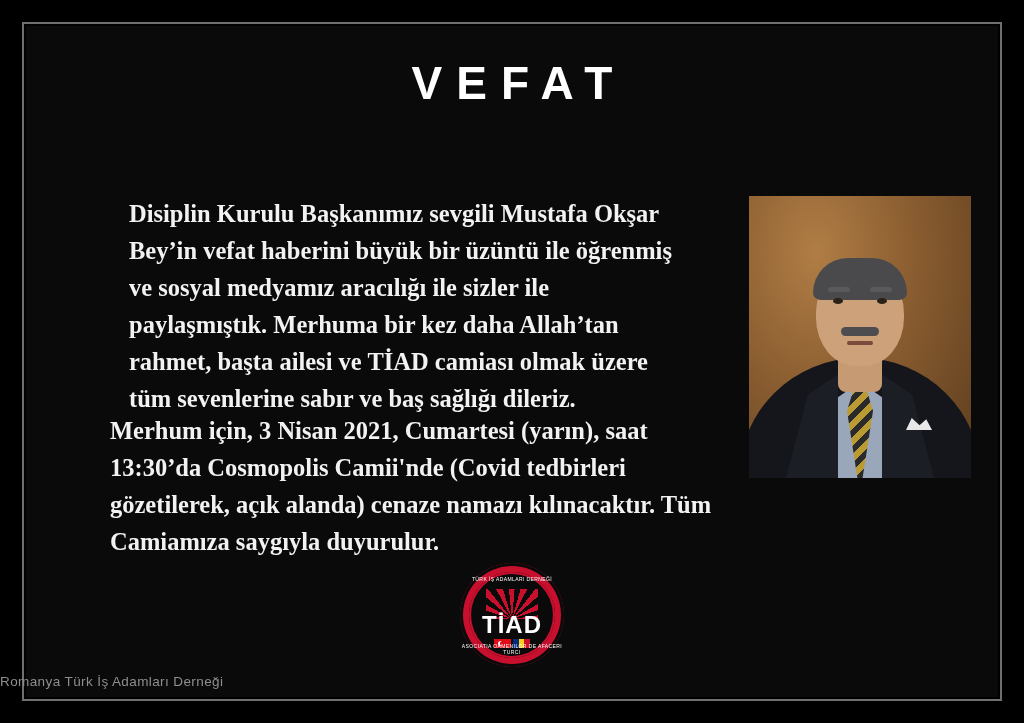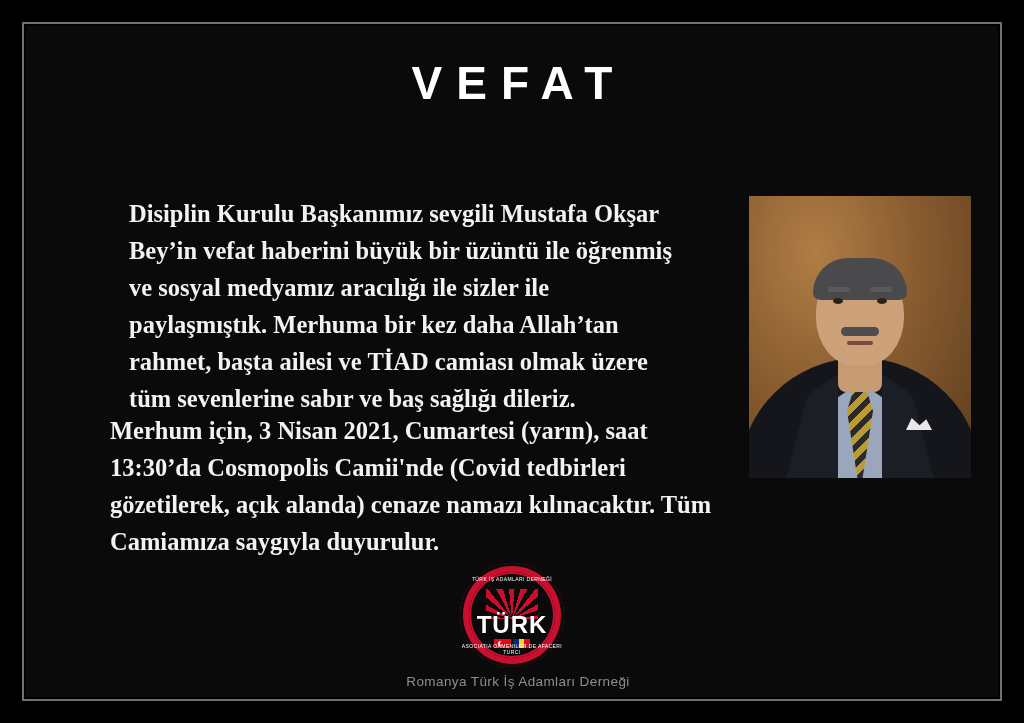--- a/index.html
+++ b/index.html
@@ -329,26 +329,24 @@
     letter-spacing: 0.4px;
   }
   .logo-top-caption { top: 13px; }
   .logo-bottom-caption { bottom: 12px; }
 
   .logo-caption {
     position: absolute;
     left: 0;
     right: 16px;
     bottom: 34px;
-    text-align: center;
     color: #8e8e8e;
     font-family: "Liberation Sans", sans-serif;
     font-size: 13.5px;
     letter-spacing: 0.4px;
-    margin-left: 28px;
   }
 </style>
 </head>
 <body>
 
 <div class="poster">
   <div class="frame-outer"></div>
   <div class="frame-border"></div>
   <div class="frame-inner"></div>
 
@@ -378,21 +376,21 @@
       <div class="mouth"></div>
     </div>
   </div>
 
   <div class="logo-wrap">
     <div class="logo">
       <div class="logo-ring"></div>
       <div class="logo-inner"></div>
       <div class="logo-rays"></div>
       <div class="logo-top-caption">TÜRK İŞ ADAMLARI DERNEĞİ</div>
-      <div class="logo-text">TÜRK</div>
+      <div class="logo-text">TİAD</div>
       <div class="logo-flags">
         <div class="flag-tr"></div>
         <div class="flag-ro"></div>
       </div>
       <div class="logo-bottom-caption">ASOCIATIA OAMENILOR DE AFACERI TURCI</div>
     </div>
   </div>
 
   <div class="logo-caption">Romanya Türk İş Adamları Derneği</div>
 </div>

